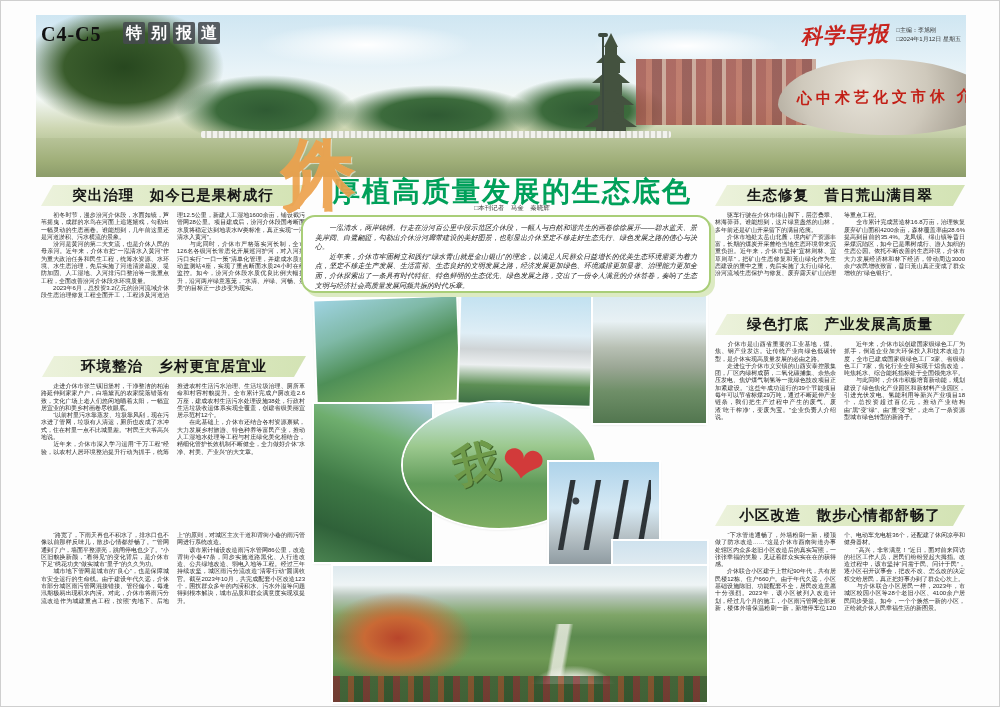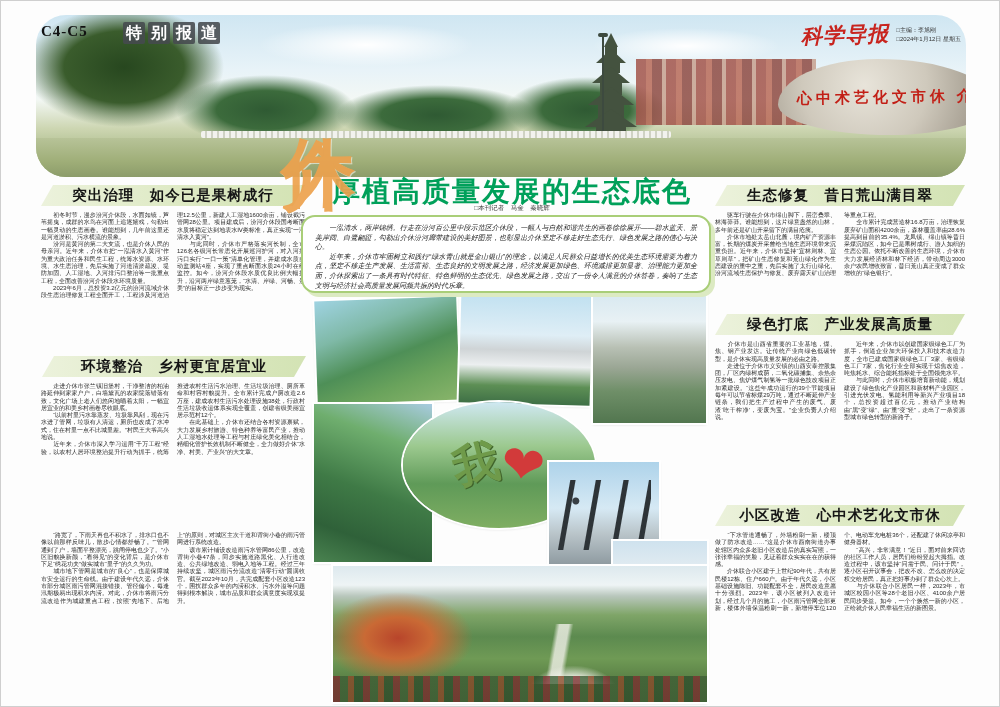--- a/index.html
+++ b/index.html
@@ -1,42 +1,42 @@
 <!DOCTYPE html>
 <html><head>
 <meta charset="utf-8">
 <style>
   html,body{margin:0;padding:0;background:#e9e9e9;}
   .page{position:relative;width:1000px;height:707px;background:#fdfdfd;overflow:hidden;
         font-family:"Liberation Sans","DejaVu Sans",sans-serif;border:1px solid #cfcfcf;box-sizing:border-box;}
 
   
   .banner-photo{position:absolute;left:35px;top:14px;width:930px;height:162px;overflow:hidden;
-    background:linear-gradient(180deg,#cfe6f2 0%,#e8f3f8 34%,#f3f8f5 52%,#cdd6b2 70%,#aebd8d 84%,#9db07f 100%);border-radius:30px;}
+    background:linear-gradient(180deg,#cfe6f2 0%,#e8f3f8 34%,#f3f8f5 52%,#cdd6b2 70%,#aebd8d 84%,#9db07f 100%);}
   .cloud{position:absolute;background:radial-gradient(closest-side,#ffffff 0%,rgba(255,255,255,0)72%);}
   .treemass{position:absolute;background:radial-gradient(closest-side,#2f5a33 0%,#3c6b3c 55%,rgba(60,107,60,0)100%);}
   .bigtree{position:absolute;left:-12px;top:-8px;width:200px;height:120px;
     background:radial-gradient(closest-side,#27471f 0%,#3a5c2c 60%,rgba(58,92,44,0)100%);}
   .buildings{position:absolute;left:600px;top:44px;width:180px;height:66px;
     background:repeating-linear-gradient(90deg,#a3544a 0 10px,#b96a58 10px 16px,#8e4a42 16px 26px,#c7a08e 26px 30px);
     opacity:.85;}
   .rock{position:absolute;left:742px;top:44px;width:216px;height:76px;border-radius:46% 54% 48% 52%/60% 58% 42% 40%;
     background:radial-gradient(circle at 40% 35%,#e8e4da 0%,#cfc9bc 45%,#a9a295 78%,#8d867a 100%);
     display:flex;align-items:center;justify-content:center;}
   .rock-text{font-size:15px;font-weight:bold;color:#c21f16;letter-spacing:4px;white-space:nowrap;
     font-family:"Liberation Serif","DejaVu Serif",serif;transform:rotate(-1deg);}
   .balustrade{position:absolute;left:165px;top:116px;width:470px;height:7px;
     background:repeating-linear-gradient(90deg,#f2f2ee 0 4px,#cfd2c4 4px 6px);border-radius:2px;}
   .water{position:absolute;left:0;top:123px;width:100%;height:39px;
     background:linear-gradient(180deg,#b7c398 0%,#9fae78 60%,#8c9c6a 100%);}
   .lamp{position:absolute;left:566px;top:18px;width:2px;height:106px;background:#3d4a3f;}
   .lamp:before{content:"";position:absolute;left:-4px;top:0;width:10px;height:4px;background:#3d4a3f;border-radius:2px;}
 
   
-  .section-label{position:absolute;left:40px;top:22px;font-size:15px;font-weight:bold;color:#111;
+  .section-label{position:absolute;left:40px;top:22px;font-size:20px;font-weight:bold;color:#111;
     font-family:"Liberation Serif","DejaVu Serif",serif;letter-spacing:1px;z-index:5;}
   .section-title{position:absolute;left:122px;top:21px;display:flex;gap:3px;z-index:5;}
   .section-title .char{width:22px;height:22px;background:rgba(70,74,78,.88);color:#fff;font-weight:bold;
     font-size:16px;display:flex;align-items:center;justify-content:center;border-radius:2px;}
   .masthead{position:absolute;right:38px;top:20px;display:flex;align-items:center;gap:7px;z-index:5;}
   .logo{font-size:21px;font-weight:bold;color:#c8241e;font-family:"Liberation Serif","DejaVu Serif",serif;
     font-style:italic;transform:rotate(-2deg);letter-spacing:1px;}
   .mast-info{display:flex;flex-direction:column;gap:2px;font-size:6px;color:#333;line-height:7px;}
 
   
@@ -178,21 +178,21 @@
   <div class="body-text" style="left:714px;top:211px;width:250px;height:94px;">　　驱车行驶在介休市绵山脚下，层峦叠翠、林海莽莽。谁能想到，这片绿意盎然的山林，多年前还是矿山开采留下的满目疮痍。
 　　介休市地处太岳山北麓，境内矿产资源丰富，长期的煤炭开采曾给当地生态环境带来沉重负担。近年来，介休市坚持“宜林则林、宜草则草”，把矿山生态修复和荒山绿化作为生态建设的重中之重，先后实施了太行山绿化、汾河流域生态保护与修复、废弃露天矿山治理等重点工程。
 　　全市累计完成营造林16.8万亩，治理恢复废弃矿山面积4200余亩，森林覆盖率由28.6%提高到目前的35.4%。龙凤镇、绵山镇等昔日采煤沉陷区，如今已是果树成行、游人如织的生态公园。依托不断改善的生态环境，介休市大力发展经济林和林下经济，带动周边3000余户农民增收致富，昔日荒山真正变成了群众增收的“绿色银行”。</div>
 
   <div class="article-banner" style="left:714px;top:313px;width:250px;">绿色打底　产业发展高质量</div>
   <div class="body-text" style="left:714px;top:340px;width:250px;height:158px;">　　介休市是山西省重要的工业基地，煤、焦、钢产业发达。让传统产业向绿色低碳转型，是介休实现高质量发展的必由之路。
 　　走进位于介休市义安镇的山西安泰控股集团，厂区内绿树成荫，二氧化碳捕集、余热余压发电、焦炉煤气制氢等一批绿色技改项目正加紧建设。“这些年成功运行的39个节能项目每年可以节省标煤29万吨，通过不断延伸产业链条，我们把生产过程中产生的废气、废渣‘吃干榨净’，变废为宝。”企业负责人介绍说。
 　　近年来，介休市以创建国家级绿色工厂为抓手，倒逼企业加大环保投入和技术改造力度，全市已建成国家级绿色工厂3家、省级绿色工厂7家，焦化行业全部实现干熄焦改造，吨焦耗水、综合能耗指标处于全国领先水平。
 　　与此同时，介休市积极培育新动能，规划建设了绿色焦化产业园区和新材料产业园区，引进光伏发电、氢能利用等新兴产业项目18个，总投资超过百亿元，推动产业结构由“黑”变“绿”、由“重”变“轻”，走出了一条资源型城市绿色转型的新路子。</div>
 
-  <div class="article-banner" style="left:714px;top:504px;width:250px;">小区改造　心中术艺化文市休</div>
+  <div class="article-banner" style="left:714px;top:504px;width:250px;">小区改造　散步心情都舒畅了</div>
   <div class="body-text" style="left:714px;top:531px;width:250px;height:168px;">　　“下水管道通畅了，外墙粉刷一新，楼顶做了防水改造……”这是介休市西南街道办事处辖区内众多老旧小区改造后的真实写照，一张张幸福的笑脸，见证着群众实实在在的获得感。
 　　介休联合小区建于上世纪90年代，共有居民楼12栋、住户660户。由于年代久远，小区基础设施陈旧、功能配套不全，居民改造意愿十分强烈。2023年，该小区被列入改造计划，经过几个月的施工，小区雨污管网全部更新，楼体外墙保温粉刷一新，新增停车位120个、电动车充电桩36个，还配建了休闲凉亭和健身器材。
 　　“高兴，非常满意！”近日，面对前来回访的社区工作人员，居民们纷纷竖起大拇指。改造过程中，该市坚持“问需于民、问计于民”，逐小区召开议事会，把改不改、怎么改的决定权交给居民，真正把好事办到了群众心坎上。
 　　与介休联合小区居民一样，2023年，市城区校园小区等28个老旧小区、4100余户居民同步受益。如今，一个个焕然一新的小区，正绘就介休人民幸福生活的新图景。</div>
 
   <div class="photo ph-wetland"></div>
   <div class="photo ph-buildings"></div>
   <div class="photo ph-vista"></div>
   <div class="photo ph-park"></div>
   <div class="photo ph-oval">

